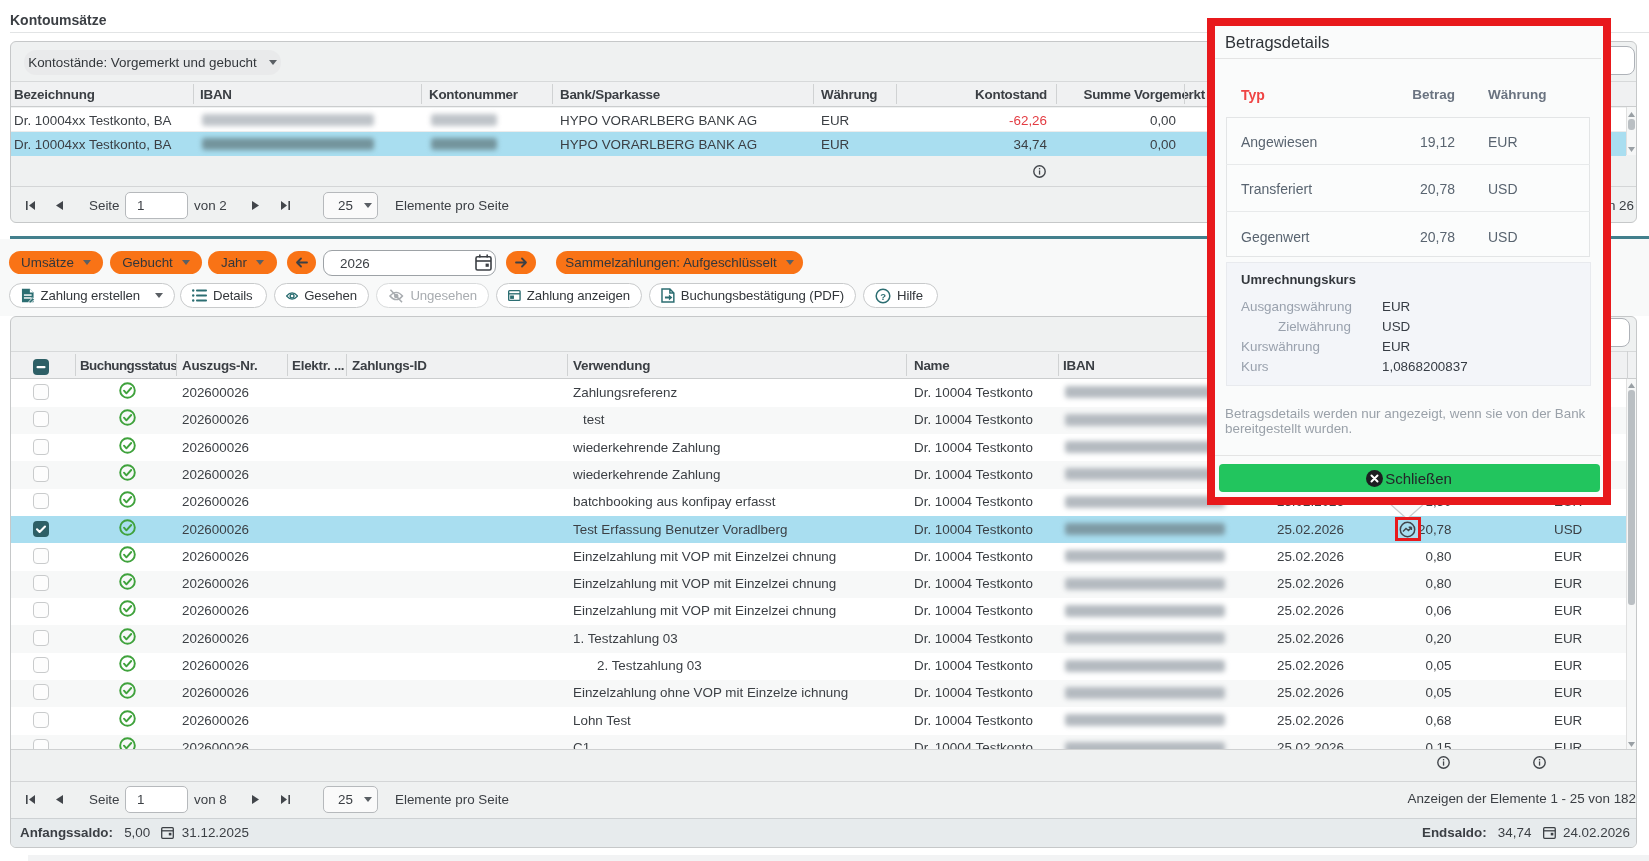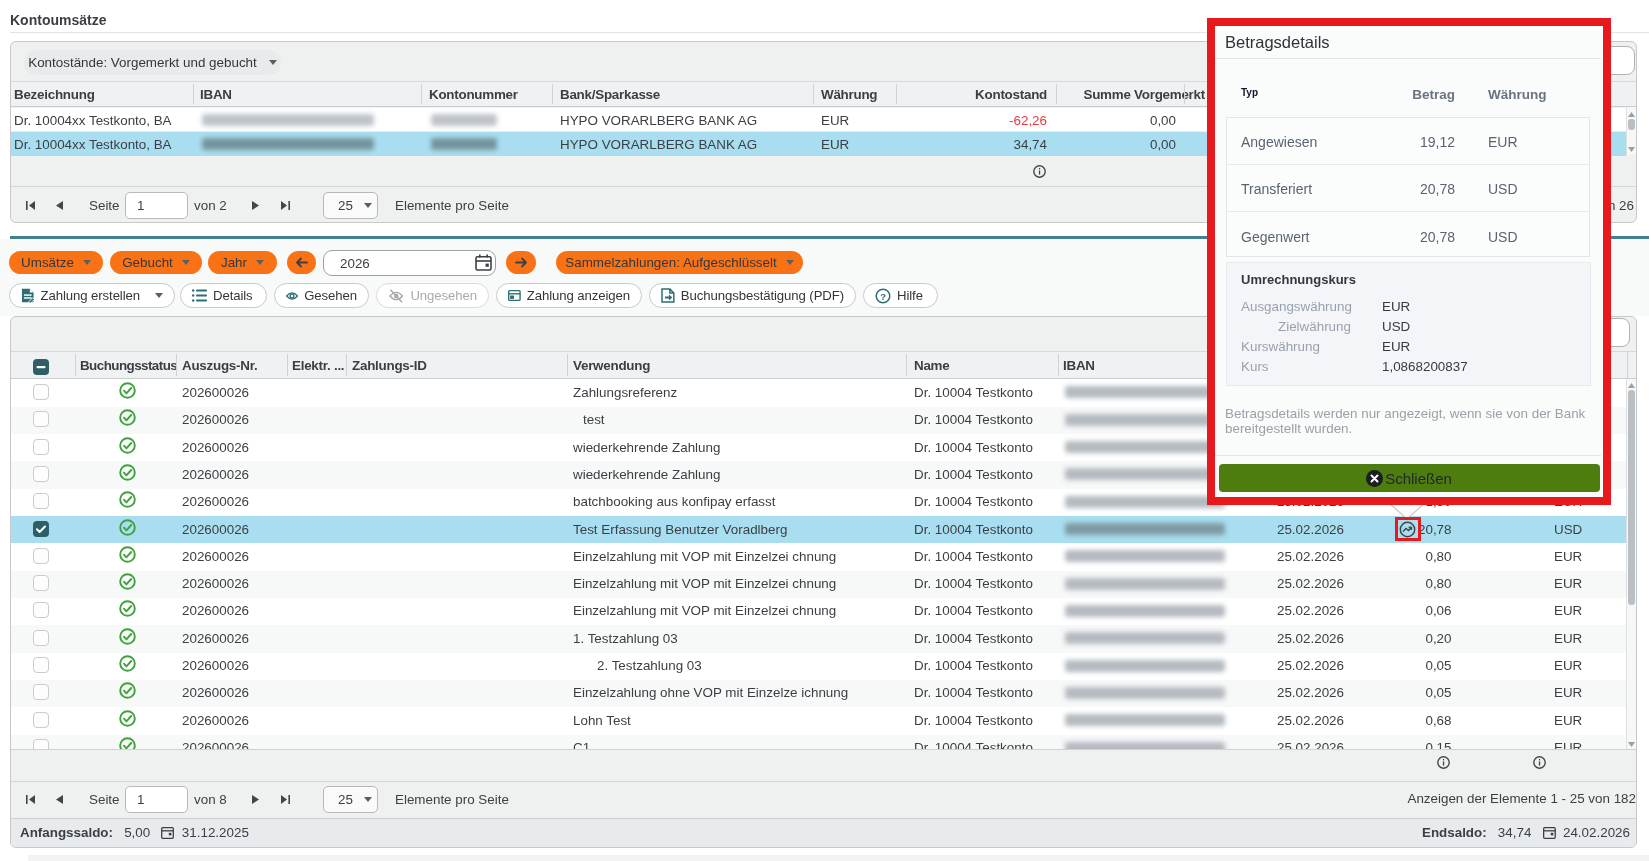--- a/index.html
+++ b/index.html
@@ -540,21 +540,21 @@
     <svg width="36" height="17" viewBox="0 0 36 17">
       <polygon points="0,0 36,0 18,16" fill="#fafbfb"></polygon>
       <path d="M0,0 L18,16 L36,0" fill="none" stroke="#c8cacc" stroke-width="1.3"></path>
     </svg>
   </div>
 
 <div class="abs" style="left:1206.5px;top:17.8px;width:404px;height:487px;border:8px solid #e8191c;background:#fafbfb;box-sizing:border-box;"></div>
 <div class="abs" style="left:1225px;top:33px;font-size:16.5px;color:#2f3338;">Betragsdetails</div>
 <div class="abs" style="left:1214.5px;top:57.7px;width:386px;height:1px;background:#e4e4e4;"></div>
 
-<div class="abs" style="left:1241px;top:86.5px;font-size:10px;color:#0f172a;font-weight:bold;">Typ</div>
+<div class="abs" style="left:1241px;top:86.5px;font-size:14px;color:#ef4444;font-weight:bold;">Typ</div>
 <div class="abs" style="left:1455px;top:86.5px;font-size:13.5px;color:#6a7380;font-weight:bold;transform:translateX(-100%);">Betrag</div>
 <div class="abs" style="left:1488px;top:86.5px;font-size:13.5px;color:#6a7380;font-weight:bold;">Währung</div>
 
 <div class="abs" style="left:1226px;top:117px;width:364px;height:140px;border:1px solid #e3e5e6;box-sizing:border-box;background:#fbfcfc;"></div>
 <div class="abs" style="left:1241px;top:133.5px;font-size:14px;color:#596470;">Angewiesen</div>
 <div class="abs" style="left:1455px;top:133.5px;font-size:14px;color:#596470;transform:translateX(-100%);">19,12</div>
 <div class="abs" style="left:1488px;top:133.5px;font-size:14px;color:#596470;">EUR</div>
 <div class="abs" style="left:1226px;top:163.7px;width:364px;height:1px;background:#e8eaeb;"></div>
 <div class="abs" style="left:1241px;top:180.5px;font-size:14px;color:#596470;">Transferiert</div>
 <div class="abs" style="left:1455px;top:180.5px;font-size:14px;color:#596470;transform:translateX(-100%);">20,78</div>
@@ -571,21 +571,21 @@
 <div class="abs" style="left:1241px;top:318.5px;font-size:13.4px;color:#99a1ad;margin-left:37px;">Zielwährung</div>
 <div class="abs" style="left:1382px;top:318.5px;font-size:13.4px;color:#363c44;">USD</div>
 <div class="abs" style="left:1241px;top:339px;font-size:13.4px;color:#99a1ad;">Kurswährung</div>
 <div class="abs" style="left:1382px;top:339px;font-size:13.4px;color:#363c44;">EUR</div>
 <div class="abs" style="left:1241px;top:359px;font-size:13.4px;color:#99a1ad;">Kurs</div>
 <div class="abs" style="left:1382px;top:359px;font-size:13.4px;color:#363c44;">1,0868200837</div>
 
 <div class="abs" style="left:1225px;top:406px;width:370px;font-size:13.4px;line-height:15px;color:#9aa1a9;">Betragsdetails werden nur angezeigt, wenn sie von der Bank bereitgestellt wurden.</div>
 <div class="abs" style="left:1214.5px;top:455px;width:386px;height:1px;background:#e4e4e4;"></div>
 
-<div class="abs" style="left:1218.5px;top:464px;width:381px;height:28px;background:#4d7c0f;border-radius:4px;display:flex;align-items:center;justify-content:center;gap:2px;">
+<div class="abs" style="left:1218.5px;top:464px;width:381px;height:28px;background:#22c55e;border-radius:4px;display:flex;align-items:center;justify-content:center;gap:2px;">
 <svg width="17" height="17" viewBox="0 0 17 17">
       <circle cx="8.5" cy="8.5" r="8.5" fill="#1c1e21"></circle>
       <path d="M5.5 5.5 L11.5 11.5 M11.5 5.5 L5.5 11.5" stroke="#fff" stroke-width="2" stroke-linecap="round"></path>
     </svg>
 <span style="font-size:15px;color:#232629;">Schließen</span>
 </div>
 
 <div class="abs" style="left:1394.5px;top:516.5px;width:26.5px;height:24.5px;border:3.5px solid #e8191c;box-sizing:border-box;"></div>
 
 </body></html>

